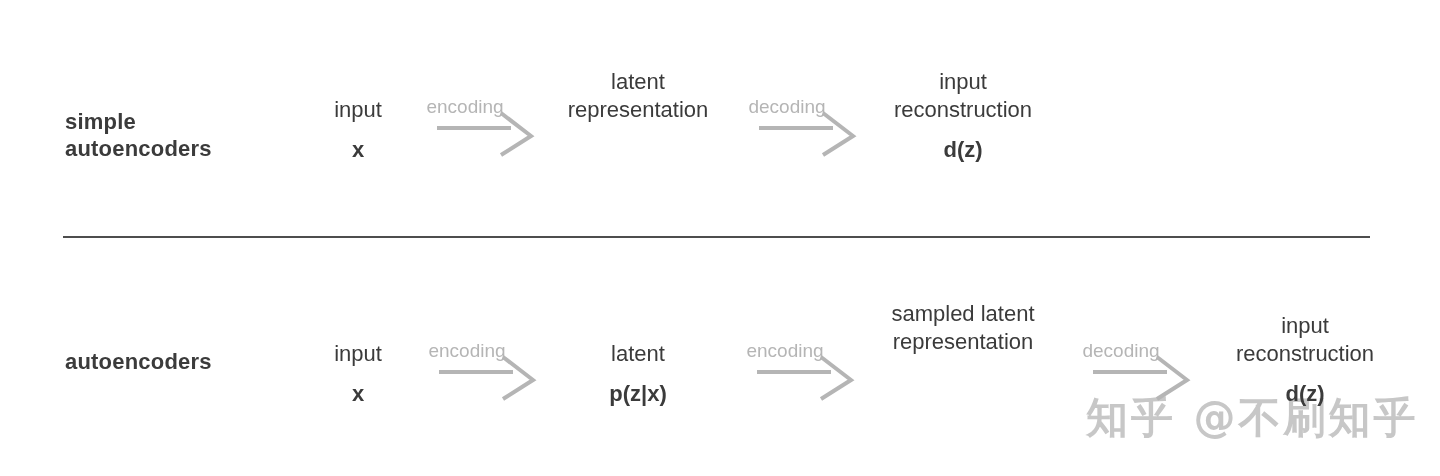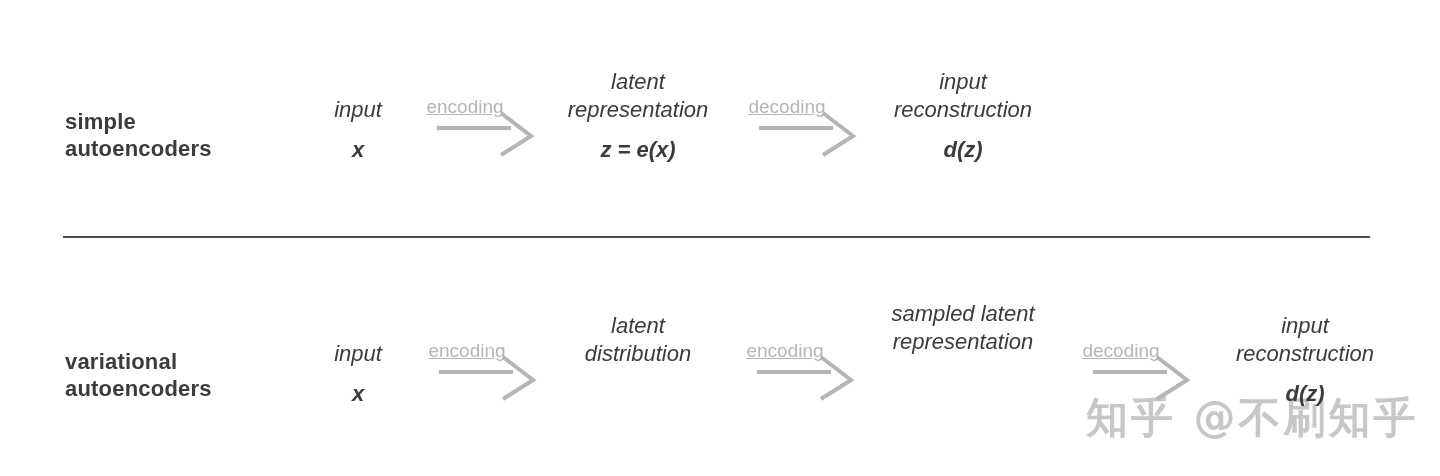--- a/index.html
+++ b/index.html
@@ -26,21 +26,20 @@
     font-weight: bold;
     color: #3b3b3b;
     line-height: 27px;
     letter-spacing: 0.2px;
   }
   .node {
     position: absolute;
     transform: translateX(-50%);
     text-align: center;
     white-space: nowrap;
-    font-style: italic;
   }
   .node-title {
     height: 56px;
     display: flex;
     flex-direction: column;
     justify-content: flex-end;
     align-items: center;
     font-size: 22px;
     line-height: 28px;
     color: #3b3b3b;
@@ -59,21 +58,20 @@
   .arrow-label {
     position: relative;
     left: -20px;
     width: 100px;
     text-align: center;
     white-space: nowrap;
     font-size: 19px;
     line-height: 22px;
     color: #b5b5b5;
     margin-bottom: -10px;
-    text-decoration: underline;
   }
   .arrow-svg {
     display: block;
   }
   .arrow-svg line,
   .arrow-svg path {
     stroke: #b5b5b5;
     stroke-width: 4;
     fill: none;
   }
@@ -125,21 +123,20 @@
         <line x1="2" y1="20" x2="76" y2="20"></line>
         <path d="M66 5 L96 28 L66 47"></path>
       </svg>
     </div>
 
     <div class="node" style="left:638px; top:68px">
       <div class="node-title">
         <div>latent</div>
         <div>representation</div>
       </div>
-      <div class="node-formula">z = e(x)</div>
     </div>
 
     <div class="arrow" style="left:757px; top:96px">
       <div class="arrow-label">decoding</div>
       <svg class="arrow-svg" width="100" height="50" viewBox="0 0 100 50">
         <line x1="2" y1="20" x2="76" y2="20"></line>
         <path d="M66 5 L96 28 L66 47"></path>
       </svg>
     </div>
 
@@ -151,21 +148,20 @@
       <div class="node-formula">d(z)</div>
     </div>
 
   </div>
 
   <div class="divider"></div>
 
   <div class="row">
 
     <div class="row-label" style="left:65px; top:348px">
-      <div>variational</div>
       <div>autoencoders</div>
     </div>
 
     <div class="node" style="left:358px; top:312px">
       <div class="node-title">
         <div></div>
         <div>input</div>
       </div>
       <div class="node-formula">x</div>
     </div>
@@ -174,22 +170,22 @@
       <div class="arrow-label">encoding</div>
       <svg class="arrow-svg" width="100" height="50" viewBox="0 0 100 50">
         <line x1="2" y1="20" x2="76" y2="20"></line>
         <path d="M66 5 L96 28 L66 47"></path>
       </svg>
     </div>
 
     <div class="node" style="left:638px; top:312px">
       <div class="node-title">
         <div>latent</div>
-        <div>distribution</div>
-      </div>
+      </div>
+      <div class="node-formula">p(z|x)</div>
     </div>
 
     <div class="arrow" style="left:755px; top:340px">
       <div class="arrow-label">encoding</div>
       <svg class="arrow-svg" width="100" height="50" viewBox="0 0 100 50">
         <line x1="2" y1="20" x2="76" y2="20"></line>
         <path d="M66 5 L96 28 L66 47"></path>
       </svg>
     </div>
 

